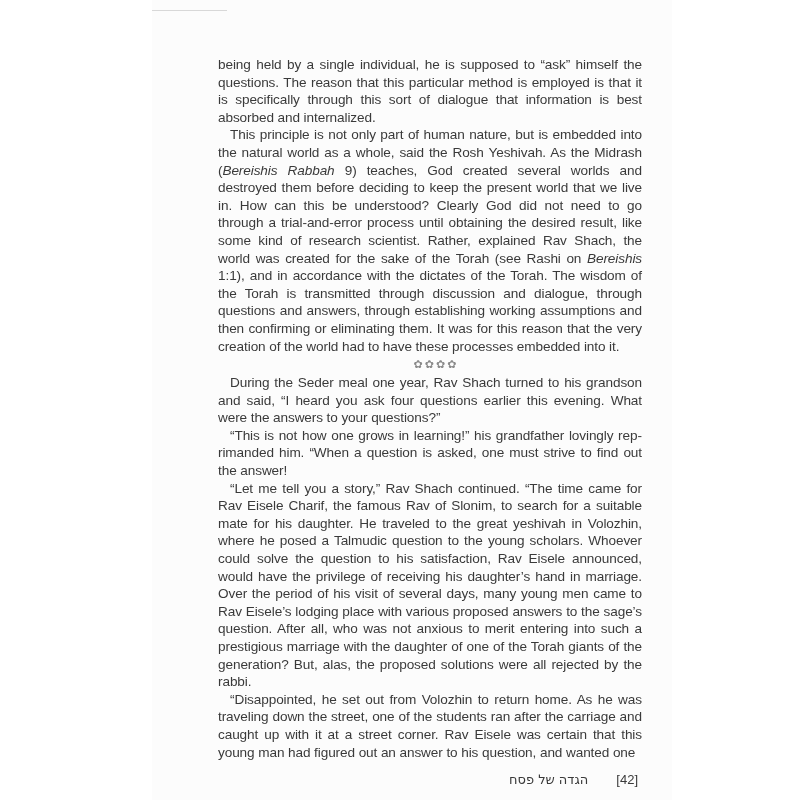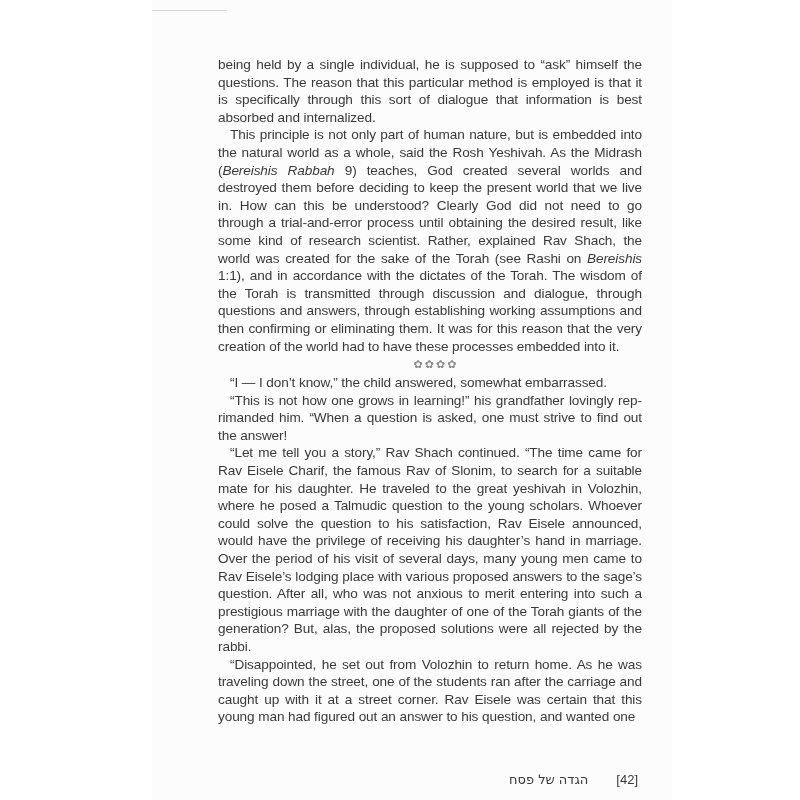--- a/index.html
+++ b/index.html
@@ -84,21 +84,21 @@
 </head>
 <body>
 
 <div class="page"></div>
 <div class="top-rule"></div>
 
 <div class="text-block" id="text-block">
     <p class="no-indent"><span>being held by a single individual, he is supposed to “ask” himself the questions. The reason that this particular method is employed is that it is specifically through this sort of dialogue that information is best absorbed and internalized.</span></p>
     <p><span>This principle is not only part of human nature, but is embedded into the natural world as a whole, said the Rosh Yeshivah. As the Midrash (</span><em>Bereishis Rabbah</em><span> 9) teaches, God created several worlds and destroyed them before deciding to keep the present world that we live in. How can this be understood? Clearly God did not need to go through a trial-and-error process until obtaining the desired result, like some kind of research scientist. Rather, explained Rav Shach, the world was created for the sake of the Torah (see Rashi on </span><em>Bereishis</em><span> 1:1), and in accordance with the dictates of the Torah. The wisdom of the Torah is transmitted through discussion and dialogue, through ques­tions and answers, through establishing working assumptions and then confirming or eliminating them. It was for this reason that the very creation of the world had to have these processes embedded into it.</span></p>
     <p class="ornament"><span>✿✿✿✿</span></p>
-    <p><span>“I — I don’t know,” the child answered, somewhat embarrassed.</span></p>
+    <p><span>During the Seder meal one year, Rav Shach turned to his grandson and said, “I heard you ask four questions earlier this evening. What were the answers to your questions?”</span></p>
     <p><span>“This is not how one grows in learning!” his grandfather lovingly rep­rimanded him. “When a question is asked, one must strive to find out the answer!</span></p>
     <p><span>“Let me tell you a story,” Rav Shach continued. “The time came for Rav Eisele Charif, the famous Rav of Slonim, to search for a suitable mate for his daughter. He traveled to the great yeshivah in Volozhin, where he posed a Talmudic question to the young scholars. Whoever could solve the question to his satisfaction, Rav Eisele announced, would have the privilege of receiving his daughter’s hand in marriage. Over the period of his visit of several days, many young men came to Rav Eisele’s lodging place with various proposed answers to the sage’s question. After all, who was not anxious to merit entering into such a prestigious marriage with the daughter of one of the Torah giants of the generation? But, alas, the proposed solutions were all rejected by the rabbi.</span></p>
     <p><span>“Disappointed, he set out from Volozhin to return home. As he was traveling down the street, one of the students ran after the carriage and caught up with it at a street corner. Rav Eisele was certain that this young man had figured out an answer to his question, and wanted one</span></p>
   </div>
 
 <div class="footer">
   <span class="hebrew">הגדה של פסח</span>
   <span class="page-num">[42]</span>
 </div>
 

